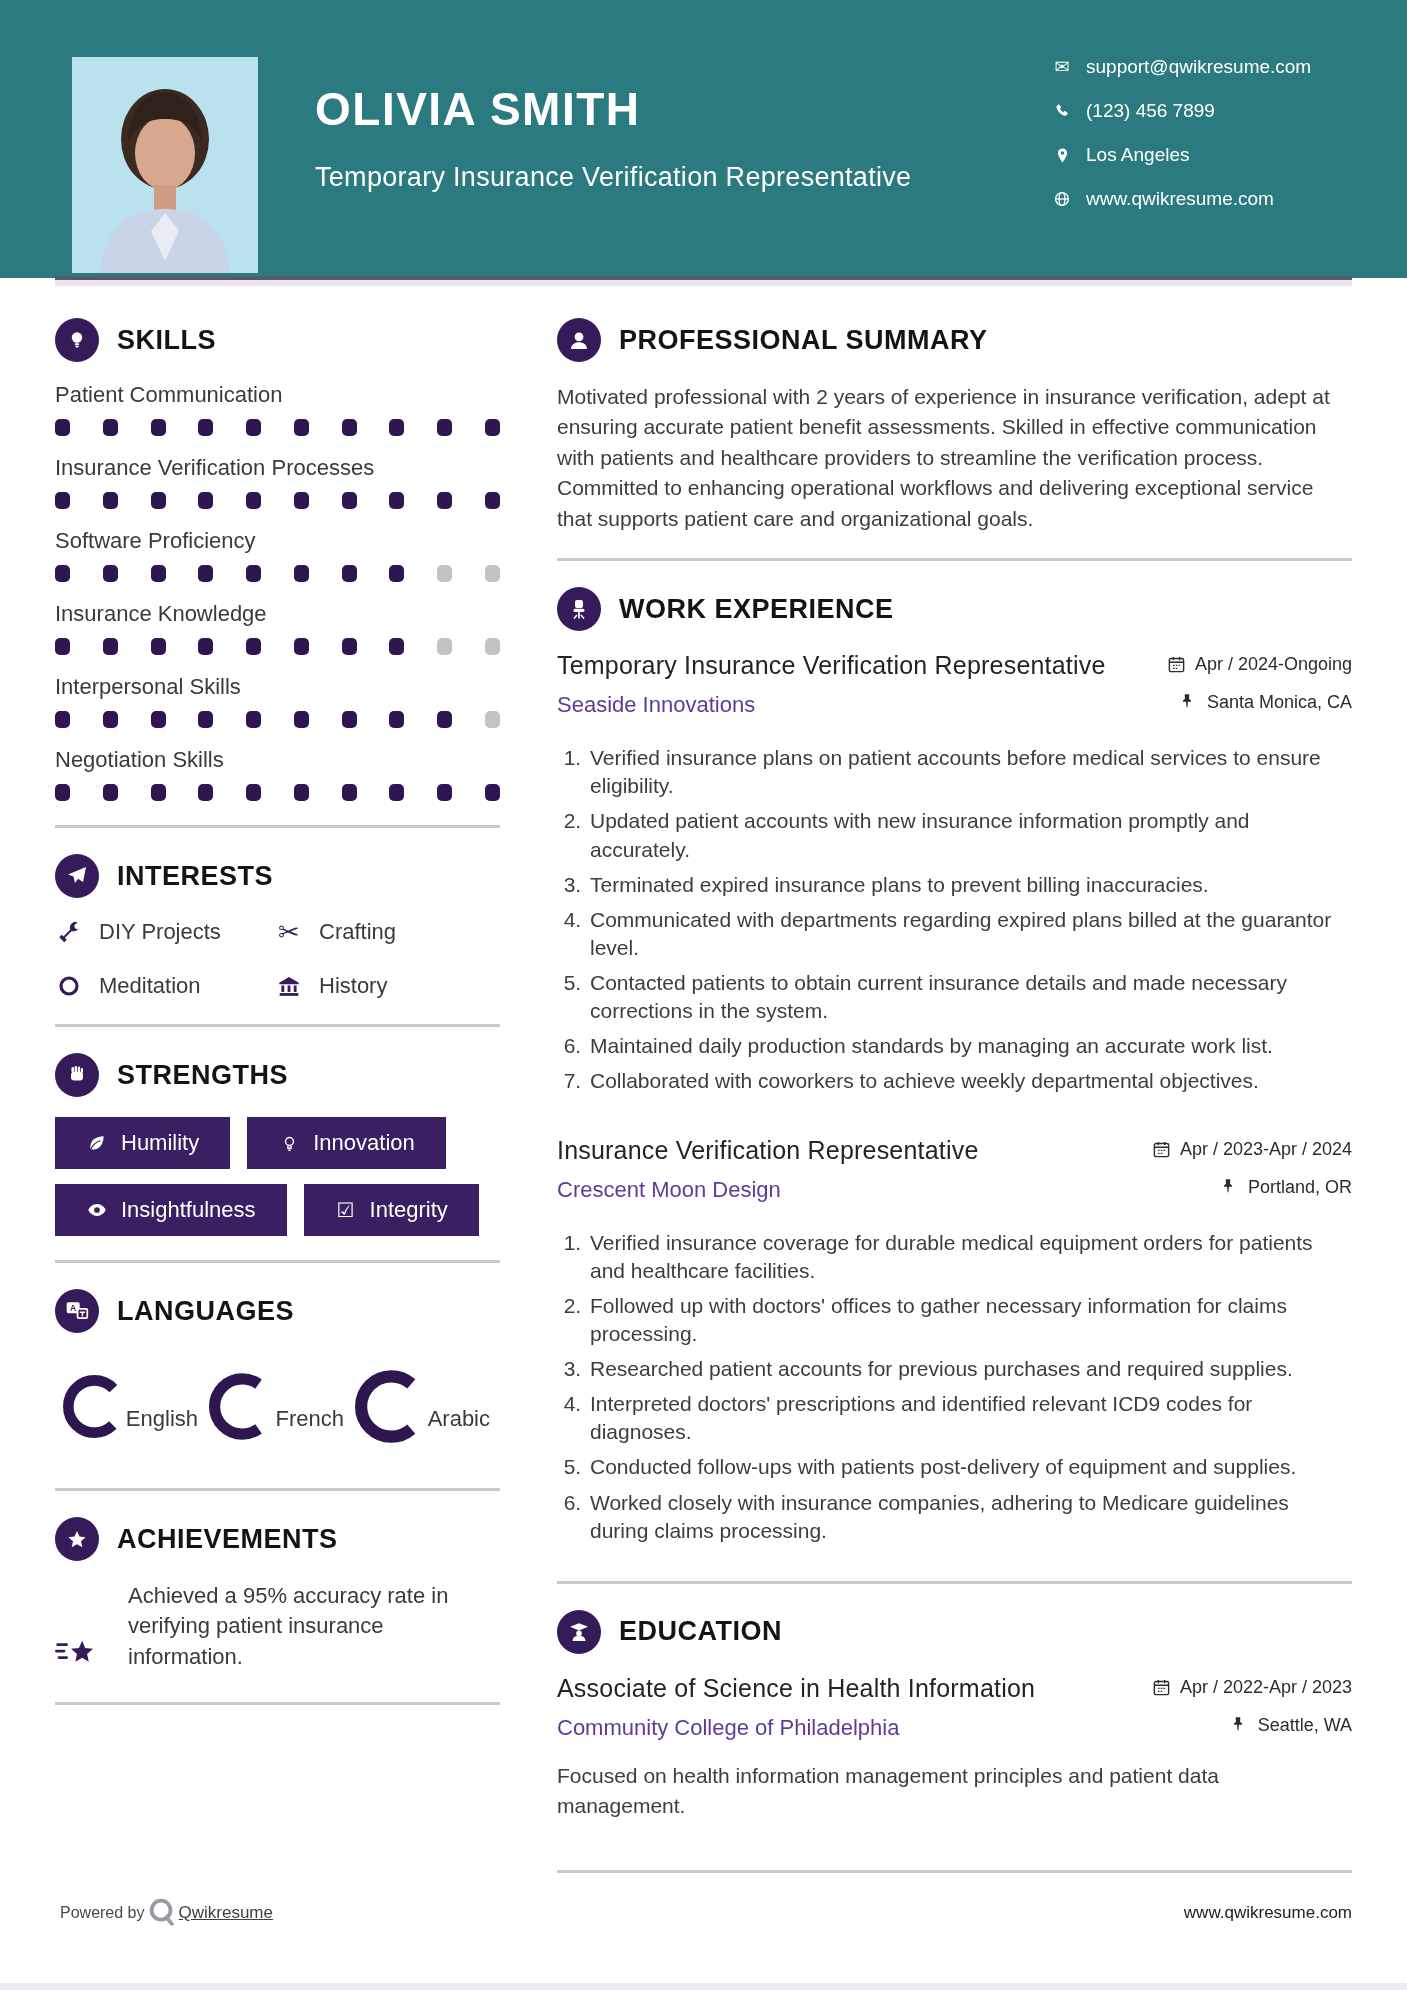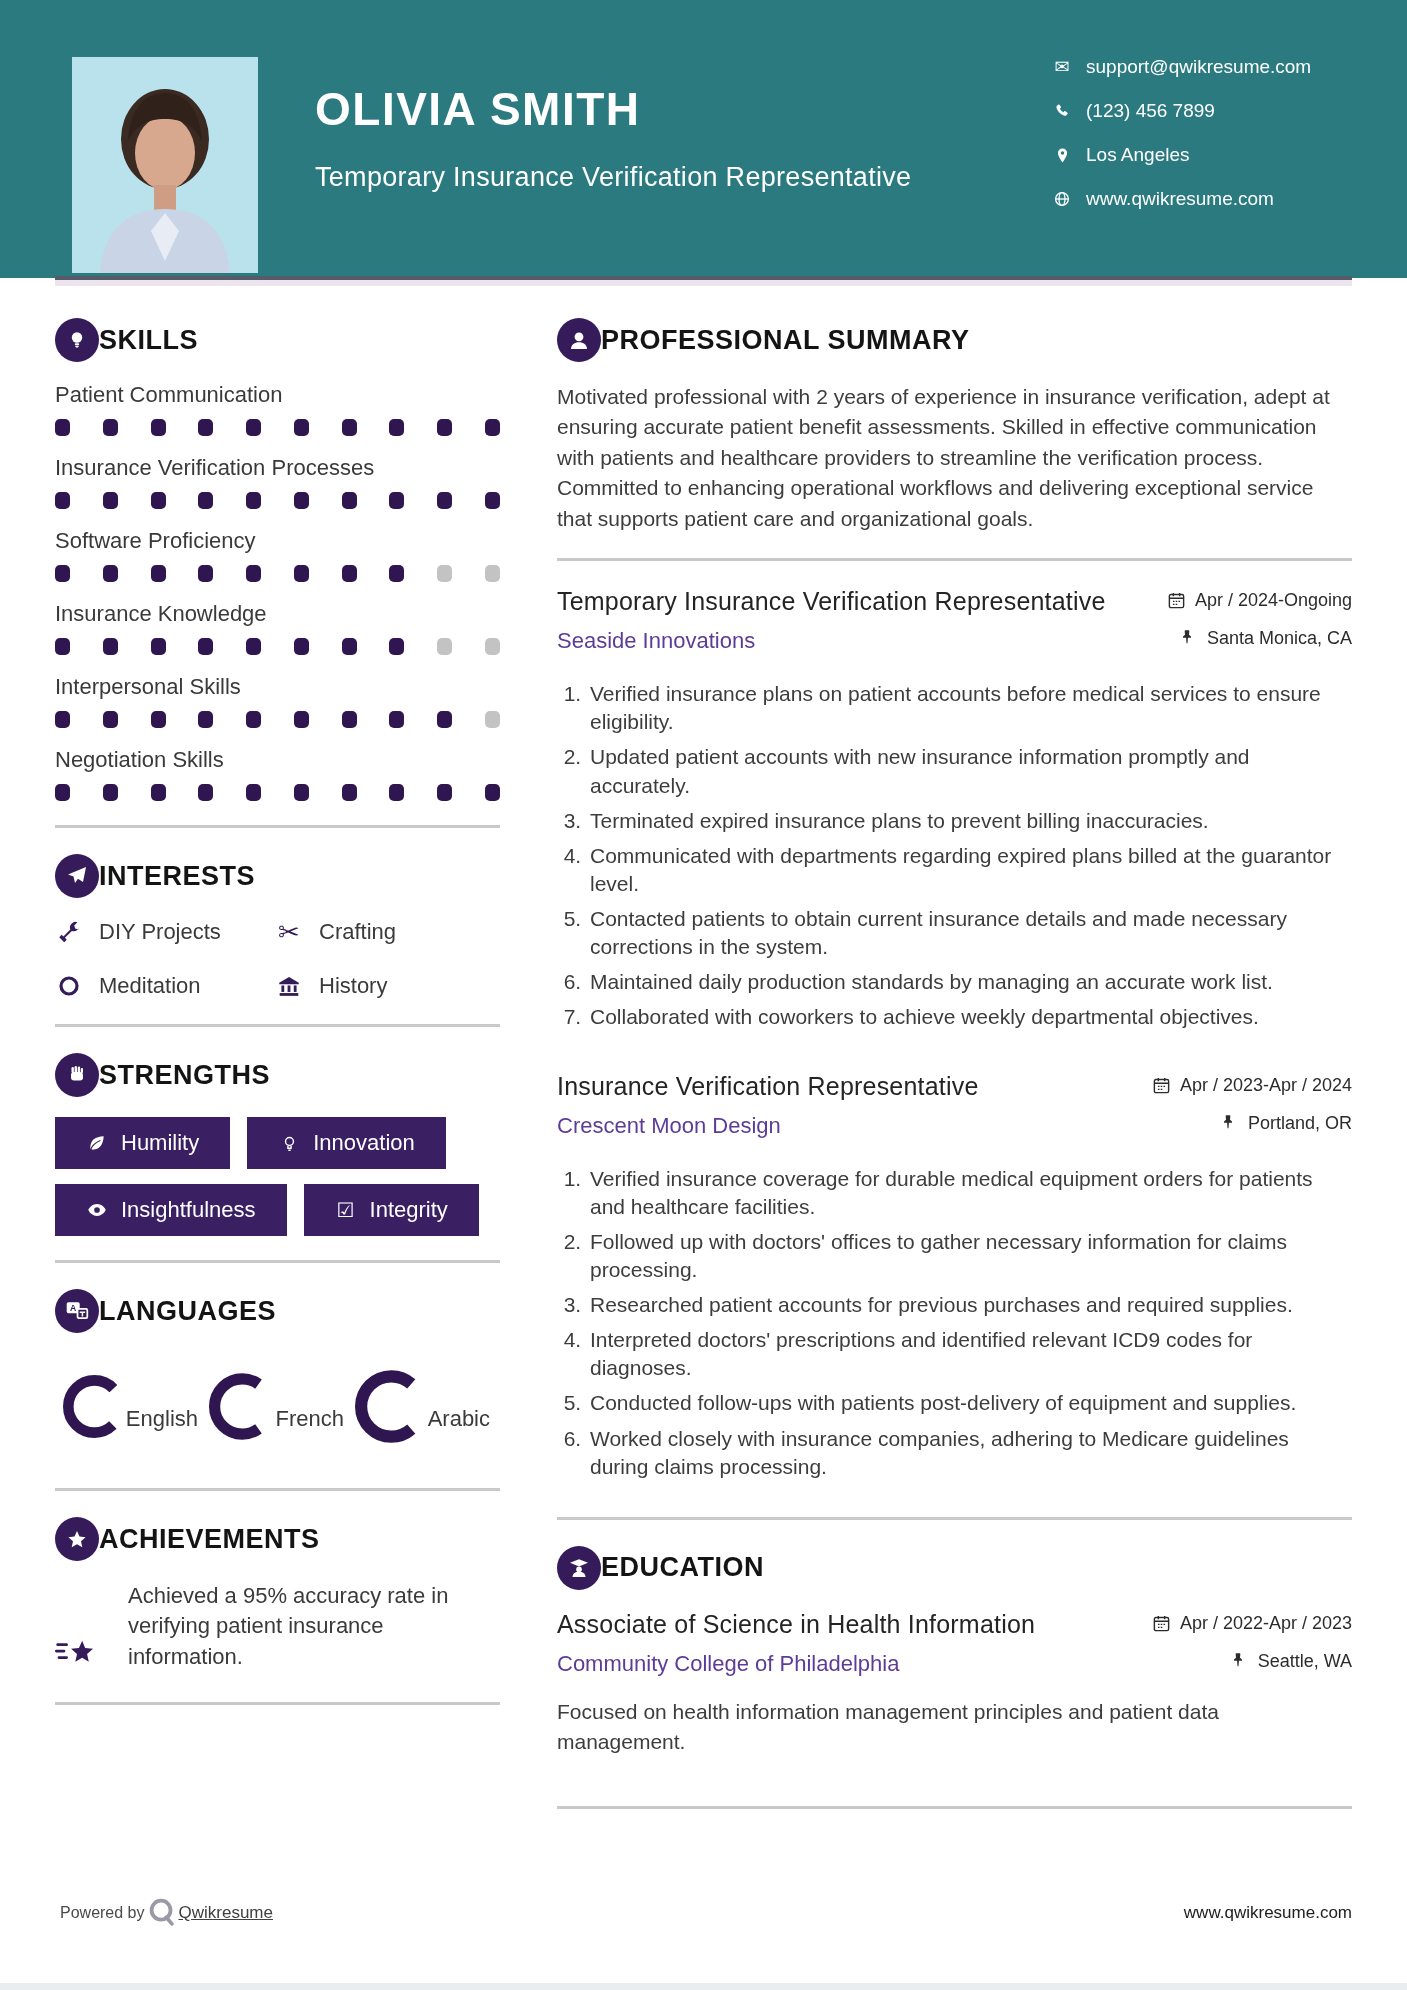--- a/index.html
+++ b/index.html
@@ -14,21 +14,21 @@
   .photo{position:absolute;left:72px;top:57px;width:186px;height:216px;background:#b9e2ed;overflow:hidden;}
   .name{position:absolute;left:315px;top:82px;color:#fff;font-size:46px;font-weight:bold;letter-spacing:1.5px;}
   .job-headline{position:absolute;left:315px;top:162px;color:#fff;font-size:27px;letter-spacing:0.3px;}
   .contact{position:absolute;left:1052px;top:56px;}
   .contact-row{display:flex;align-items:center;gap:14px;margin-bottom:22px;color:#fff;font-size:19px;}
   .contact-row .cicon{width:20px;height:20px;display:flex;align-items:center;justify-content:center;color:#fff;flex:0 0 20px;font-size:18px;line-height:20px;}
   
   .col-left{position:absolute;left:55px;top:318px;width:445px;}
   .col-right{position:absolute;left:557px;top:318px;width:795px;}
   .sep{height:3px;background:#c9c9c9;margin:24px 0 26px;}
-  .sec-head{display:flex;align-items:center;margin:0 0 20px;}
+  .sec-head{display:flex;align-items:center;gap:18px;margin:0 0 20px;}
   .sec-icon{width:44px;height:44px;border-radius:50%;background:#351b59;color:#fff;display:flex;align-items:center;justify-content:center;flex:0 0 44px;font-size:24px;}
   .sec-title{font-size:27px;font-weight:bold;color:#141414;letter-spacing:0.5px;}
   
   .skill-label{font-size:22px;color:#3a3a3a;margin:2px 0 11px;}
   .skill-dots{display:flex;justify-content:space-between;margin-bottom:19px;}
   .dot{width:15px;height:17px;border-radius:5px;background:#c3c3c3;}
   .dot.on{background:#2f1650;}
   
   .interest-grid{display:grid;grid-template-columns:220px 1fr;row-gap:26px;margin-top:4px;}
   .interest{display:flex;align-items:center;gap:16px;font-size:22px;color:#3a3a3a;}
@@ -387,20 +387,31 @@
             <path d="M4 21c0-4.4 3.6-6.8 8-6.8s8 2.4 8 6.8z"></path>
           </svg>
       </span>
       <span class="sec-title">PROFESSIONAL SUMMARY</span>
     </div>
     <p class="summary-text">Motivated professional with 2 years of experience in insurance verification, adept at ensuring accurate patient benefit assessments. Skilled in effective communication with patients and healthcare providers to streamline the verification process. Committed to enhancing operational workflows and delivering exceptional service that supports patient care and organizational goals.</p>
   </div>
   <div class="sep"></div>
 
   <div>
+    <div class="sec-head">
+      <span class="sec-icon">
+        <svg width="24" height="24" viewBox="0 0 24 24" fill="currentColor">
+            <rect x="8" y="3" width="8" height="8" rx="2"></rect>
+            <rect x="6.5" y="11.8" width="11" height="3.2" rx="1.6"></rect>
+            <rect x="11.1" y="15" width="1.8" height="3.6"></rect>
+            <path d="M7 21.5l3-3.5M17 21.5l-3-3.5M12 18v3.5" stroke="currentColor" stroke-width="1.6" fill="none"></path>
+          </svg>
+      </span>
+      <span class="sec-title">WORK EXPERIENCE</span>
+    </div>
 
     <div class="job">
       <div class="job-head">
         <span class="job-title">Temporary Insurance Verification Representative</span>
         <span class="meta">
           <span class="micon">
             <svg width="19" height="19" viewBox="0 0 24 24" fill="none" stroke="currentColor" stroke-width="1.8">
                 <rect x="3" y="4.5" width="18" height="16.5" rx="2"></rect>
                 <path d="M3 9.2h18M8 2.5v4M16 2.5v4"></path>
                 <path d="M7.5 13h2M11 13h2M14.5 13h2M7.5 16.8h2M11 16.8h2" stroke-width="1.6"></path>

